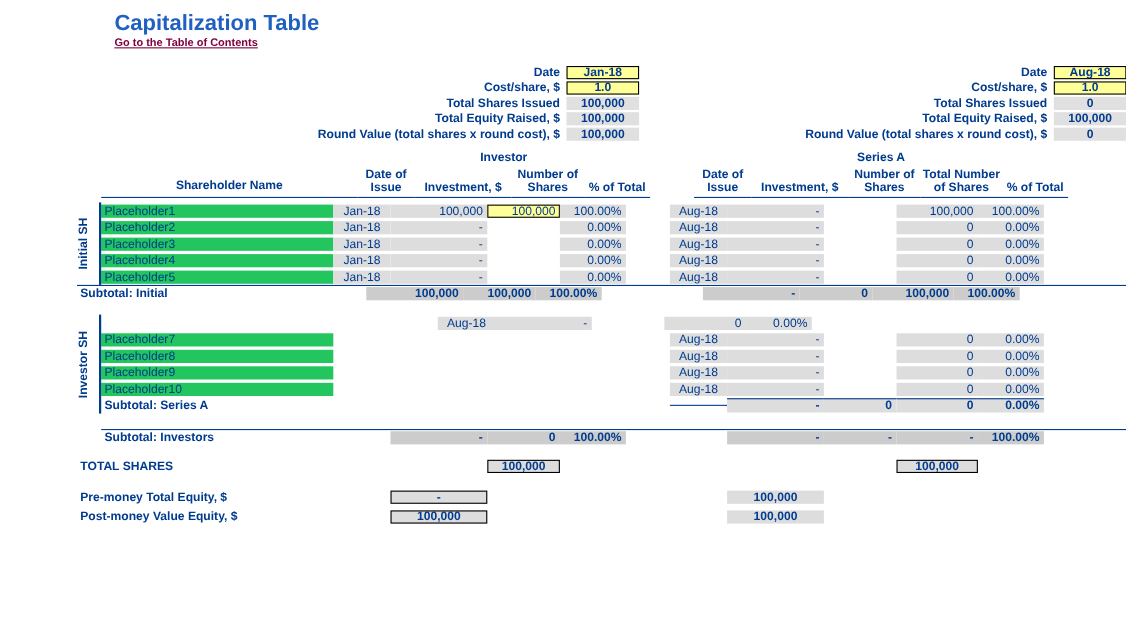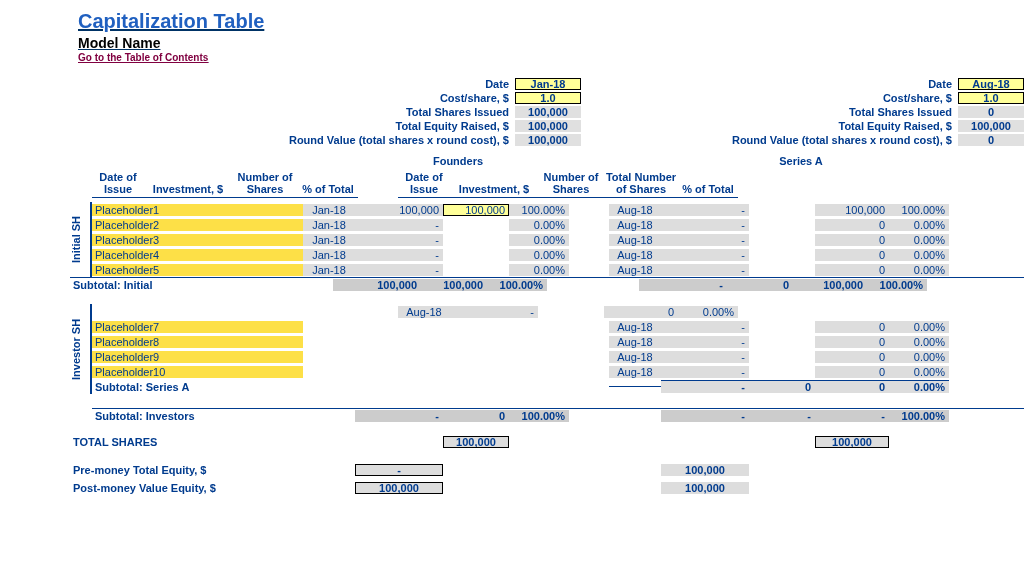--- a/index.html
+++ b/index.html
@@ -4,21 +4,21 @@
 <style>
   * { box-sizing: border-box; margin: 0; padding: 0; }
   body {
     font-family: Verdana, Geneva, sans-serif;
     font-size: 11px;
     color: #003366;
     background: #fff;
     padding: 10px 0 30px 0;
     width: 1024px;
   }
-  .header { margin-left: 78px; margin-bottom: 8px; text-decoration: underline; }
+  .header { margin-left: 104px; margin-bottom: 8px; }
   .title { color: #2060c0; font-size: 20px; font-weight: bold; }
   .model-name { color: #000; font-size: 14px; font-weight: bold; margin-top: 2px; }
   .toc-link { color: #800040; font-size: 10px; font-weight: bold; text-decoration: underline; cursor: pointer; }
 
   .content { margin-left: 70px; }
 
   .meta-block { display: flex; margin-top: 14px; }
   .meta-col { display: flex; flex-direction: column; align-items: center; }
   .meta-row { display: flex; height: 14px; align-items: center; }
   .meta-label { text-align: right; font-weight: bold; color: #003b8e; width: 445px; padding-right: 6px; }
@@ -48,21 +48,21 @@
     text-align:center;
     width: 22px;
     border-left: 2px solid #003b8e;
     padding: 2px 0;
   }
 
   .data-block { display:flex; margin-top: 4px; }
   .rows-wrap { display:flex; flex-direction:column; }
   .row { display:flex; height:15px; align-items:center; }
   .sh-name { width: 211px; padding-left: 3px; color:#003b8e; }
-  .sh-name.fill { background:#fde047; }
+  .sh-name.fill { background:#22c55e; }
   .cell { text-align:right; padding-right: 4px; color:#003b8e; }
   .cell.center { text-align:center; padding-right:0; }
   .cell.gray { background:#ddd; }
   .cell.boldframe { outline:1.5px solid #000; outline-offset:-1px; background:#ffff99; }
   .subtotal-row .cell, .subtotal-row .sh-name { font-weight:bold; color:#003b8e; }
 
   .footer-rows { margin-top: 10px; }
   .footer-rows .row { height:18px; }
   .footer-label { width: 233px; font-weight: bold; color:#003b8e; padding-left:3px; }
   .footer-val { text-align:center; font-weight:bold; color:#003b8e; }
@@ -70,21 +70,20 @@
   .gray-bg { background:#ddd; }
 
   .top-border { border-top: 1.5px solid #003b8e; }
   .subtotal-section .cell.gray { background:#ccc; }
 </style>
 </head>
 <body>
 
 <div class="header">
   <div class="title">Capitalization Table</div>
-  <div class="model-name">Model Name</div>
   <span class="toc-link">Go to the Table of Contents</span>
 </div>
 
 <div class="content">
 
   <div class="meta-block">
     <div class="meta-col">
       <div class="meta-row">
           <div class="meta-label">Date</div>
           <div class="meta-val cell-yellow">Jan-18</div>
@@ -126,27 +125,28 @@
         </div>
       <div class="meta-row">
           <div class="meta-label">Round Value (total shares x round cost), $</div>
           <div class="meta-val cell-gray">0</div>
         </div>
     </div>
   </div>
 
   <div class="round-header">
     <div style="width:255px"></div>
-    <div class="round-label" style="width:266px">Founders</div>
+    <div class="round-label" style="width:266px">Investor</div>
     <div class="gap"></div>
     <div class="round-label" style="width:340px">Series A</div>
   </div>
 
   <div class="grid-headers">
     <div style="width:22px"></div>
+    <div class="sh-name-header" style="border-bottom:1.5px solid #003b8e">Shareholder Name</div>
     <div class="colhead w-date">Date of Issue</div>
     <div class="colhead w-inv">Investment, $</div>
     <div class="colhead w-num">Number of Shares</div>
     <div class="colhead w-pct">% of Total</div>
     <div class="gap"></div>
     <div class="colhead w-date">Date of Issue</div>
     <div class="colhead w-inv">Investment, $</div>
     <div class="colhead w-num">Number of Shares</div>
     <div class="colhead w-tot">Total Number of Shares</div>
     <div class="colhead w-pct">% of Total</div>

